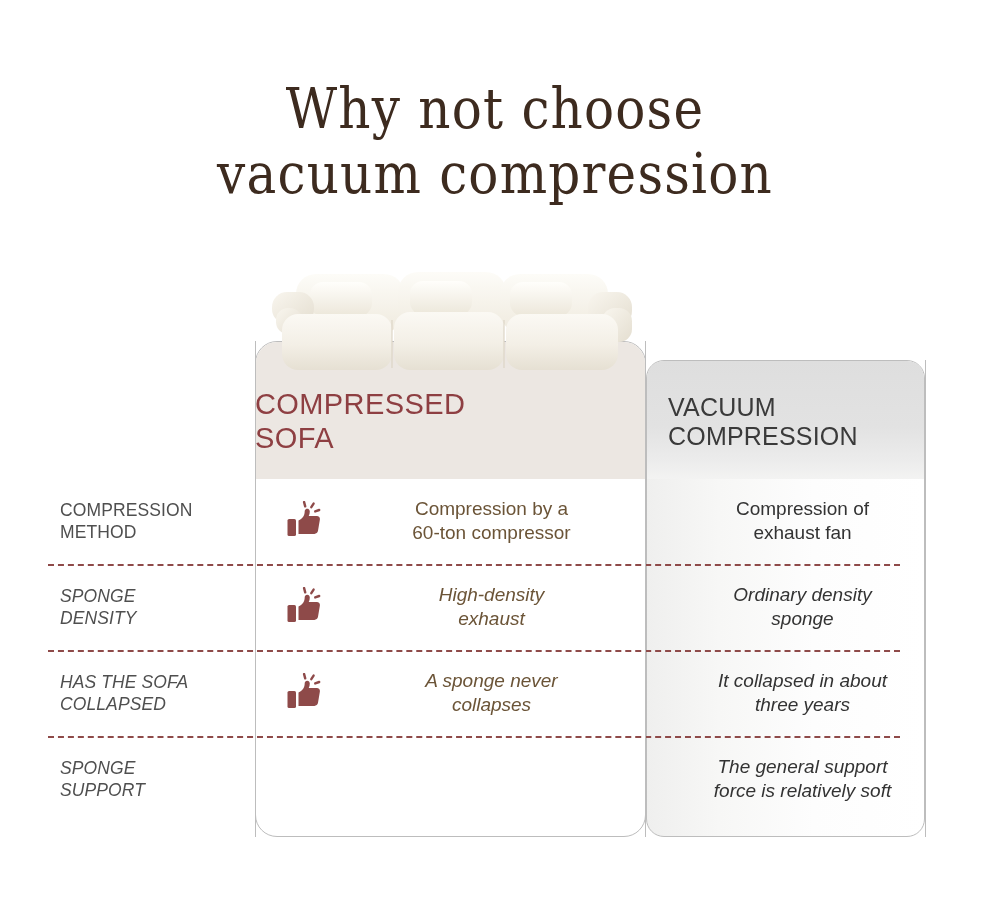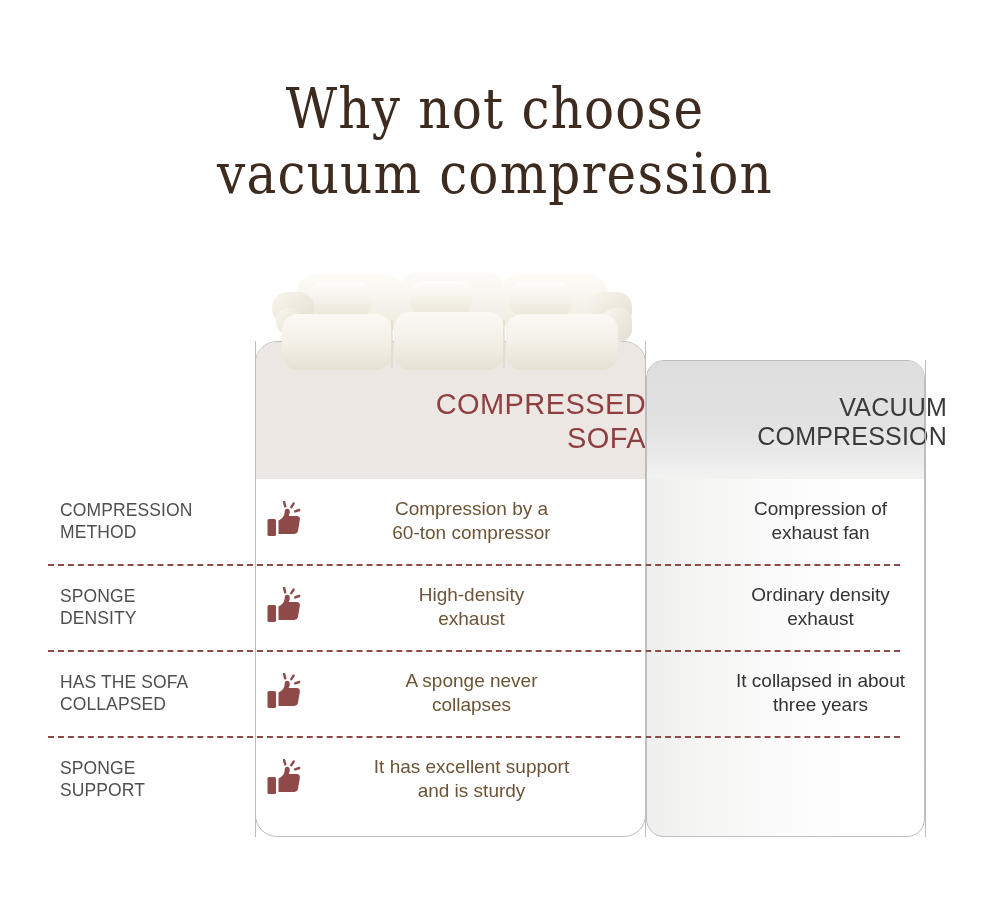--- a/index.html
+++ b/index.html
@@ -98,21 +98,21 @@
     width: 388px;
     height: 110px;
     z-index: 4;
     pointer-events: none;
   }
   .sofa-wrap svg { display: block; width: 100%; height: 100%; }
 
   
   .header-label {
     position: absolute;
-    text-align: right;
+    text-align: left;
     line-height: 1.17;
     white-space: pre-line;
   }
   .header-left-label {
     left: 255px;
     top: 126px;
     width: 391px;
     font-size: 29px;
     color: #8e3f42;
     letter-spacing: 0.4px;
@@ -134,21 +134,21 @@
     position: absolute;
     left: 0;
     top: 216px;
     width: 990px;
     z-index: 3;
   }
   .row {
     position: relative;
     height: 86px;
   }
-  .row + .row { border-top: 0; }
+  .row + .row { border-top: 0; font-style: italic; }
 
   .row-divider {
     position: absolute;
     left: 48px;
     width: 852px;
     height: 0;
     border-top: 2px dashed #8e4a49;
     z-index: 6;
   }
 
@@ -160,21 +160,21 @@
     transform: translateY(-50%);
     font-size: 17.5px;
     color: #4f4f4f;
     line-height: 1.28;
     white-space: pre-line;
     letter-spacing: 0.1px;
   }
 
   .cell-left {
     position: absolute;
-    left: 252px;
+    left: 272px;
     width: 389px;
     top: 0;
     height: 100%;
     display: flex;
     align-items: center;
     gap: 10px;
     padding: 0 14px 0 14px;
   }
   .thumb-icon {
     flex: 0 0 auto;
@@ -187,21 +187,21 @@
     flex: 1 1 auto;
     text-align: center;
     font-size: 19px;
     color: #6b5437;
     line-height: 1.28;
     white-space: pre-line;
   }
 
   .cell-right {
     position: absolute;
-    left: 682px;
+    left: 664px;
     width: 277px;
     top: 0;
     height: 100%;
     display: flex;
     align-items: center;
     justify-content: center;
     padding: 0 0;
   }
   .cell-right-text {
     text-align: center;
@@ -332,21 +332,21 @@
                 <path d="M25.3 6.2l2.3-3.6" stroke="#8e4a49" stroke-width="2.4" stroke-linecap="round"></path>
                 <path d="M29.2 10.4l4-1.4" stroke="#8e4a49" stroke-width="2.4" stroke-linecap="round"></path>
               </g>
             </svg>
           </span>
           <span class="cell-left-text">High-density
 exhaust</span>
         </div>
         <div class="cell-right">
           <span class="cell-right-text">Ordinary density
-exhaust</span>
+sponge</span>
         </div>
       </div>
 
       <div class="row">
         <div class="row-divider" style="top:0;"></div>
         <div class="row-label">HAS THE SOFA
 COLLAPSED</div>
         <div class="cell-left">
           <span class="thumb-icon">
             <svg viewBox="0 0 40 40" xmlns="http://www.w3.org/2000/svg">
@@ -365,32 +365,21 @@
         <div class="cell-right">
           <span class="cell-right-text">It collapsed in about
 three years</span>
         </div>
       </div>
 
       <div class="row">
         <div class="row-divider" style="top:0;"></div>
         <div class="row-label">SPONGE
 SUPPORT</div>
-        <div class="cell-left">
-          <span class="thumb-icon">
-            <svg viewBox="0 0 40 40" xmlns="http://www.w3.org/2000/svg">
-              <g fill="#8e4a49">
-                <rect x="1.5" y="18" width="8.5" height="17" rx="1.6"></rect>
-                <path d="M12.5 19.5c2.6-1.4 4.6-3.3 5.6-5.6.5-1.1.6-2.4.6-3.6 0-1.5 1.1-2.6 2.5-2.6 1.5 0 2.6 1.2 2.6 2.7 0 1.6-.4 3.2-1.1 4.7h8.1c2 0 3.4 1.6 3.1 3.4l-1.9 11.3c-.3 1.8-1.8 3.1-3.6 3.1H12.5z"></path>
-                <path d="M19.2 5.4l-1.1-4.3" stroke="#8e4a49" stroke-width="2.4" stroke-linecap="round"></path>
-                <path d="M25.3 6.2l2.3-3.6" stroke="#8e4a49" stroke-width="2.4" stroke-linecap="round"></path>
-                <path d="M29.2 10.4l4-1.4" stroke="#8e4a49" stroke-width="2.4" stroke-linecap="round"></path>
-              </g>
-            </svg>
-          </span>
-          <span class="cell-left-text">It has excellent support
-and is sturdy</span>
+        <div class="cell-right">
+          <span class="cell-right-text">The general support
+force is relatively soft</span>
         </div>
       </div>
 
     </div>
   </div>
 </div>
 
 </body></html>

